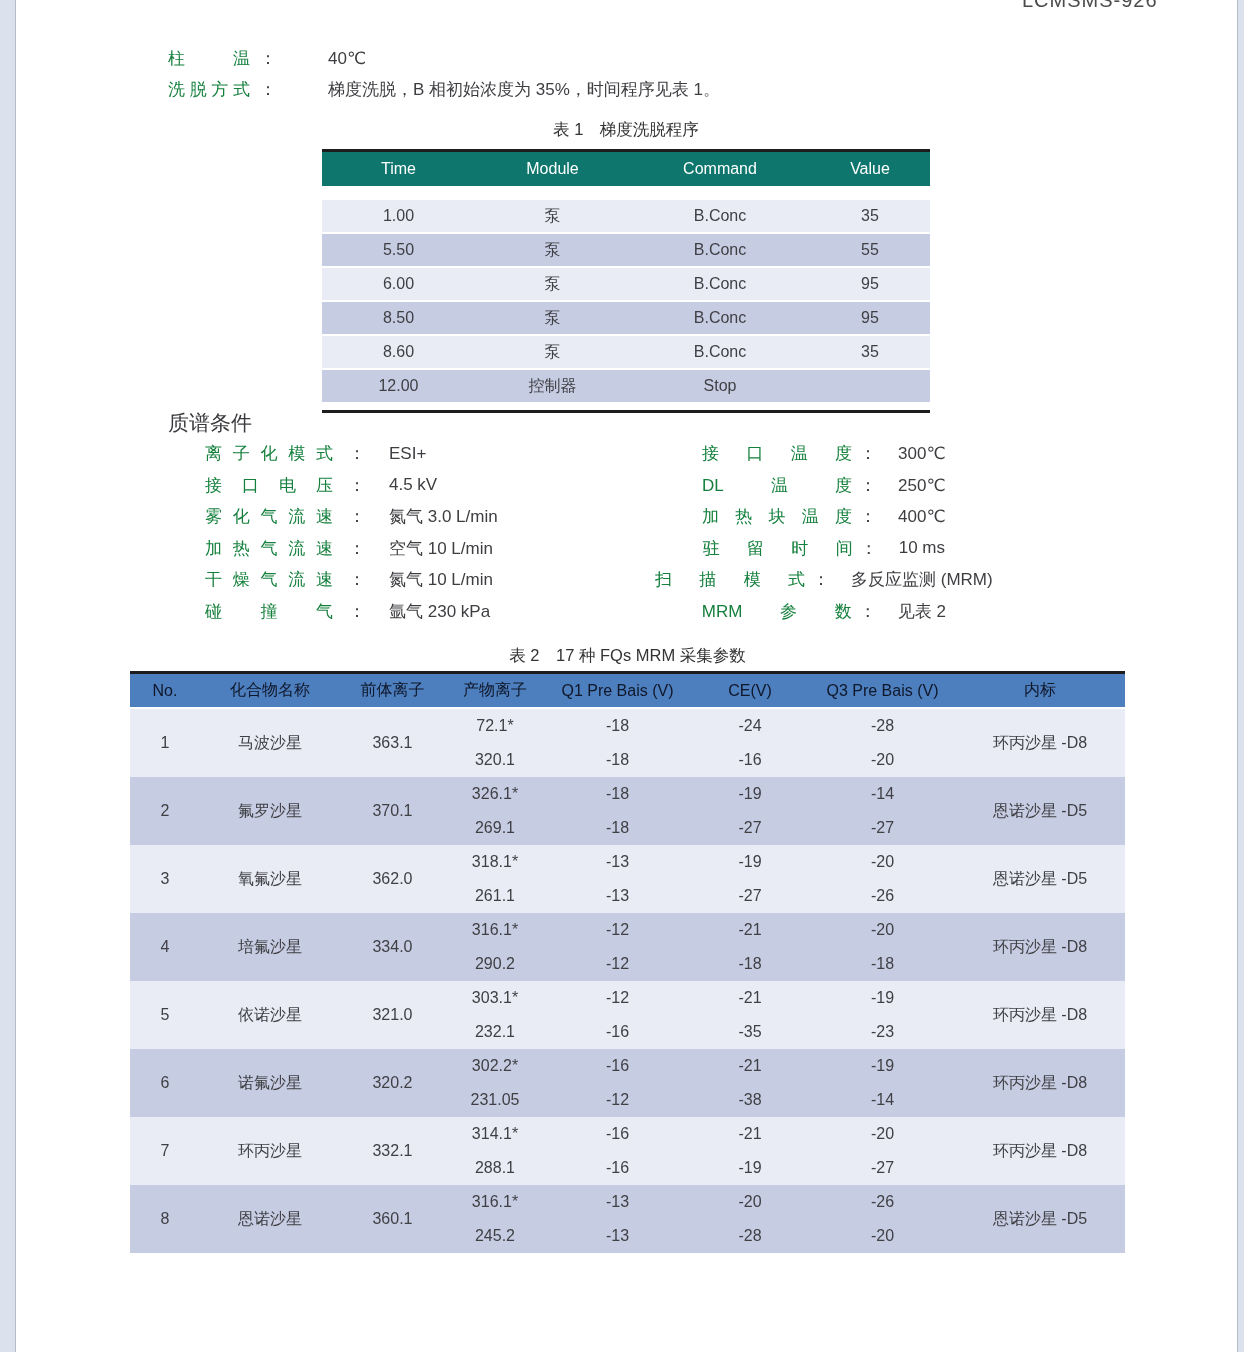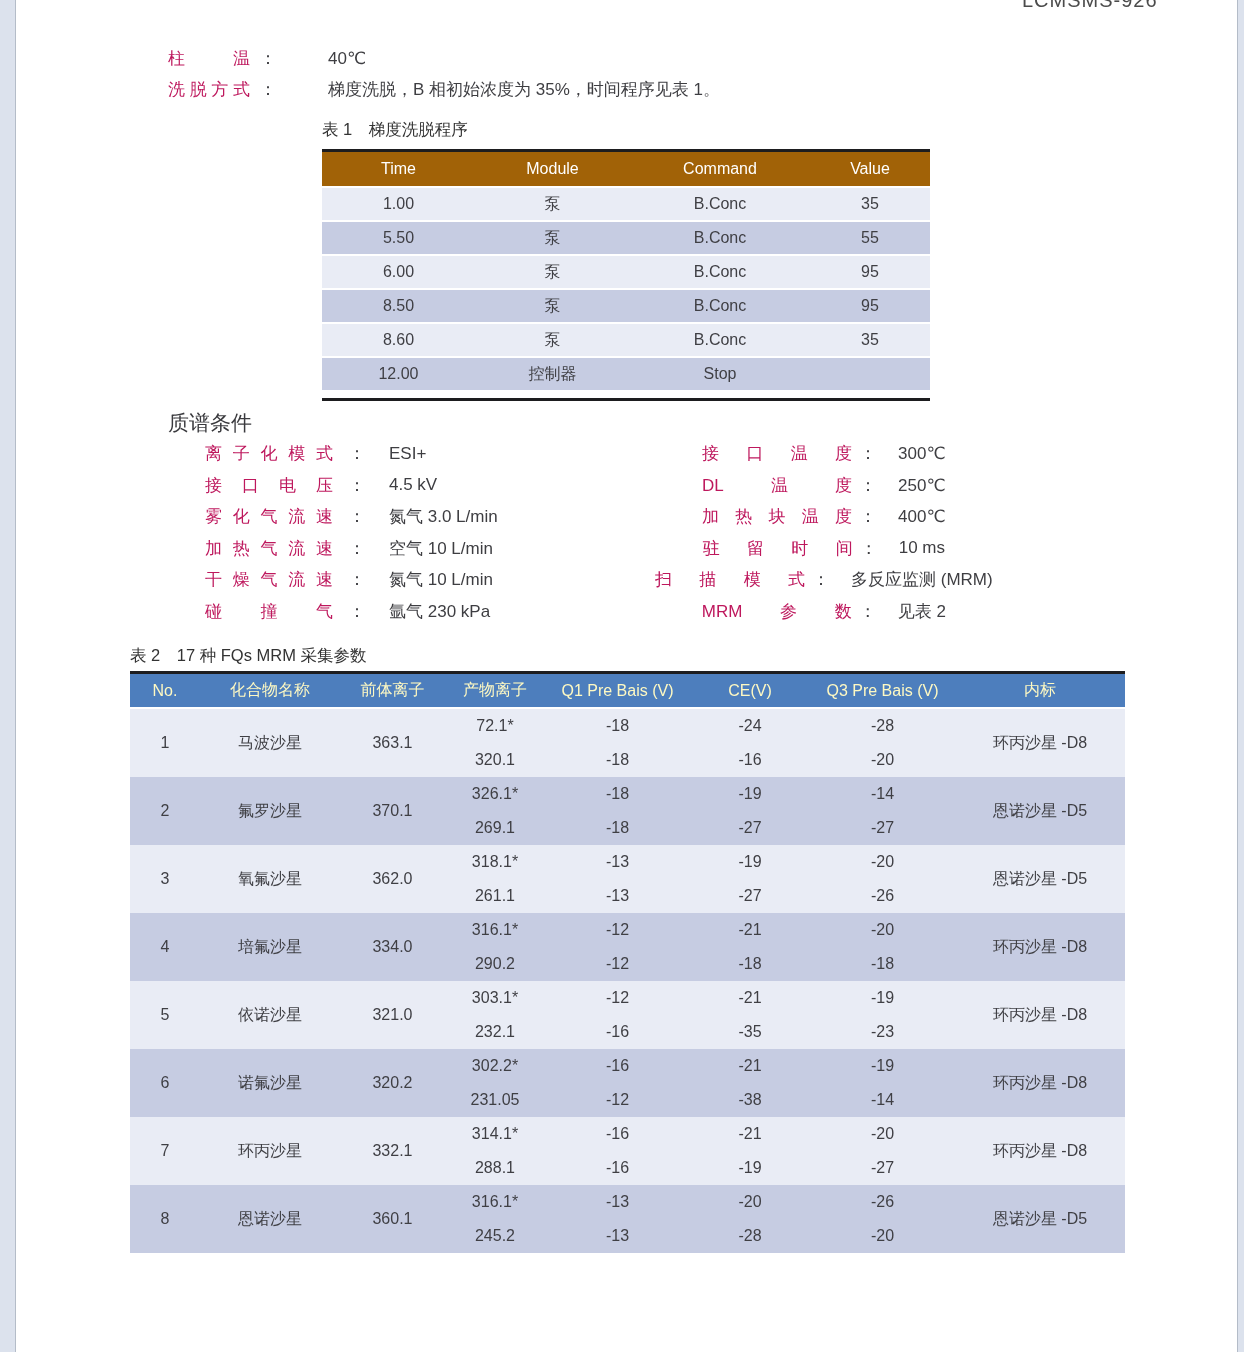--- a/index.html
+++ b/index.html
@@ -25,55 +25,55 @@
     position:absolute; left:1022px; top:-11px;
     font-size:20px; color:#4b4b4b; letter-spacing:1px;
   }
   
   .cond-block { position:absolute; display:flex; flex-direction:column; }
   .cond-row { display:flex; align-items:center; height:31px; font-size:17px; }
   .top-block { left:168px; top:43px; }
   .ms-left   { left:168px; top:438px;margin-left:37px; }
   .ms-right  { left:655px; top:438px;align-items:center; }
   .ms-left .cond-row, .ms-right .cond-row { height:31.5px; }
-  .jlabel { display:inline-block; text-align:justify; text-align-last:justify; color:#be185d; }
+  .jlabel { display:inline-block; text-align:justify; text-align-last:justify; color:#15803d; }
   .lab-top { width:82px; }
   .lab-ms  { width:128px; }
   .lab-msr { width:150px; }
   .colon-top { width:20px; margin-left:8px; text-align:center; }
   .colon-ms  { width:20px; margin-left:14px; text-align:center; }
   .colon-msr { width:20px; margin-left:6px;  text-align:center; }
   .val-top { margin-left:50px; }
   .val-ms  { margin-left:22px; }
   .val-msr { margin-left:20px; }
   .ms-title { position:absolute; left:168px; top:409px; font-size:21px; color:#3a3a3e; }
   
-  .tbl-title { position:absolute; font-size:16.5px; color:#333; }
+  .tbl-title { position:absolute; text-align:center; font-size:16.5px; color:#333; }
   .t1-title { left:322px; top:119px; width:608px; }
   .t2-title { left:130px; top:645px; width:995px; }
   
   .table1 {
     position:absolute; left:322px; top:149px; width:608px;
     border-top:3px solid #1d1d1f; border-bottom:3px solid #1d1d1f;
     font-size:16px;
   }
   .t1-grid { display:grid; grid-template-columns:153px 155px 180px 120px; }
-  .t1-head { height:34px; background:#a16207; color:#ffffff; margin-bottom:2px; }
+  .t1-head { height:34px; background:#0f766e; color:#ffffff; margin-bottom:14px; }
   .t1-row  { height:32px; margin-bottom:2px; color:#3f3f44; }
   .t1-row:last-child { margin-bottom:8px; }
   .t1-row:nth-child(odd)  { background:#c6cce2; }
   .t1-row:nth-child(even) { background:#e9ecf5; }
   .cell { display:flex; align-items:center; justify-content:center; }
   
   .table2 {
     position:absolute; left:130px; top:671px; width:995px;
     border-top:3px solid #1d1d1f; font-size:16px;
   }
   .t2-grid { display:grid; grid-template-columns:70px 140px 105px 100px 145px 120px 145px 170px; }
-  .t2-head { height:33px; background:#4d7ebd; color:#fef9c3; margin-bottom:2px; }
+  .t2-head { height:33px; background:#4d7ebd; color:#0f172a; margin-bottom:2px; }
   .t2-group { grid-template-rows:34px 34px; color:#3f3f44; }
   .t2-group:nth-child(odd)  { background:#c6cce2; }
   .t2-group:nth-child(even) { background:#e9ecf5; }
   .sp2 { grid-row:1 / span 2; }
   .c1{grid-column:1}.c2{grid-column:2}.c3{grid-column:3}.c4{grid-column:4}
   .c5{grid-column:5}.c6{grid-column:6}.c7{grid-column:7}.c8{grid-column:8}
   .r1{grid-row:1}.r2{grid-row:2}
 </style>
 </head>
 <body>

